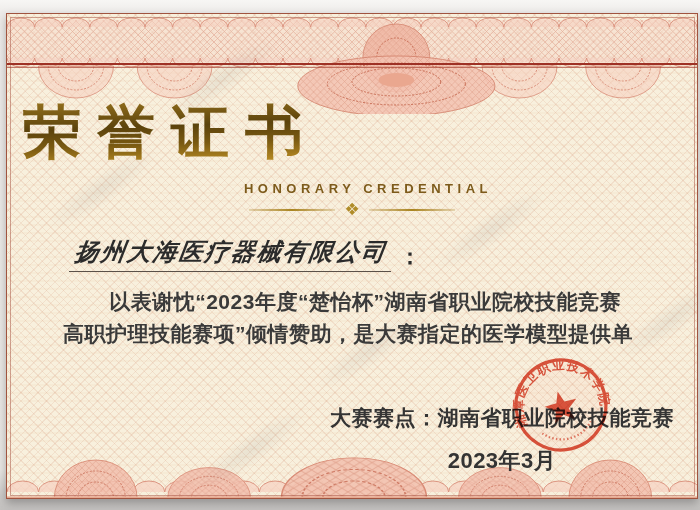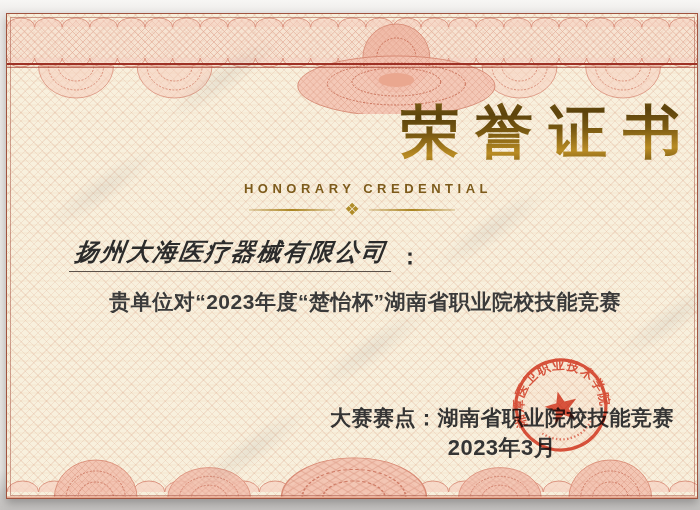--- a/index.html
+++ b/index.html
@@ -12,42 +12,42 @@
       repeating-linear-gradient(-45deg, rgba(205,130,100,.15) 0 1px, transparent 1px 6px),
       repeating-linear-gradient(0deg, rgba(228,188,148,.10) 0 2px, transparent 2px 8px);
     border:1px solid #a0543f;
     box-shadow:0 4px 9px rgba(0,0,0,.28);
     overflow:hidden;}
   .certificate::before{content:"";position:absolute;inset:2.5px;border:1px solid rgba(156,60,45,.45);pointer-events:none;z-index:5;}
   .band-top{position:absolute;left:0;top:0;width:690px;height:100px;z-index:1;}
   .band-bottom{position:absolute;left:0;bottom:0;width:690px;height:58px;z-index:1;}
   .wm{position:absolute;width:130px;height:30px;transform:rotate(-35deg);
       background:radial-gradient(ellipse at center, rgba(110,110,110,.11), rgba(110,110,110,0) 72%);z-index:2;}
-  .title{position:absolute;left:0;top:86px;width:100%;text-align:right;z-index:3;
+  .title{position:absolute;left:0;top:86px;width:100%;text-align:left;z-index:3;
     font-family:"Liberation Serif",serif;font-weight:900;font-size:58px;line-height:66px;
     letter-spacing:16px;padding-left:16px;box-sizing:border-box;
     background:linear-gradient(178deg,#9a751f 0%,#5c430c 35%,#7a5a12 55%,#b98c24 78%,#6a4c0e 100%);
     -webkit-background-clip:text;background-clip:text;color:transparent;}
   .subtitle{position:absolute;left:16px;top:167px;width:100%;text-align:center;z-index:3;
     font-size:13px;font-weight:bold;letter-spacing:4.5px;color:#7d5b1b;}
   .divider{position:absolute;left:0;top:188px;width:100%;display:flex;align-items:center;justify-content:center;gap:9px;z-index:3;}
   .divider .line{width:86px;height:2px;background:linear-gradient(90deg,rgba(170,130,40,.25),#a9841f,rgba(170,130,40,.25));}
   .divider .orn{font-size:17px;color:#b08c28;line-height:16px;}
   .recipient-row{position:absolute;left:62px;top:222px;z-index:3;color:#222;}
   .recipient-line{display:inline-block;min-width:286px;border-bottom:1.5px solid #5a5149;padding:0 4px 3px 6px;}
   .recipient-name{display:inline-block;transform:skewX(-8deg);
     font-family:"DejaVu Serif","Liberation Serif",serif;font-style:italic;font-weight:600;
     font-size:24px;letter-spacing:2px;color:#2b2b2b;}
   .recipient-colon{display:inline-block;margin-left:8px;font-size:22px;font-weight:700;color:#2b2b2b;vertical-align:bottom;}
   .body-text{position:absolute;left:56px;top:272px;width:596px;z-index:3;
     font-size:21px;line-height:32px;font-weight:600;color:#3a3a3a;letter-spacing:.5px;}
   .body-text .indent{text-indent:2.2em;}
   .signoff{position:absolute;left:315px;top:390px;width:360px;text-align:center;z-index:3;
     font-size:21px;font-weight:600;color:#343434;letter-spacing:.5px;}
-  .signoff .date{margin-top:1px;font-size:22px;}
+  .signoff .date{margin-top:14px;font-size:22px;}
   .seal{position:absolute;left:504px;top:341px;width:100px;height:100px;z-index:4;
     mix-blend-mode:multiply;opacity:.92;transform:rotate(-14deg);}
 </style>
 </head>
 <body>
 
 <div class="stage">
   <div class="certificate">
 
     <svg class="band-top" viewBox="0 0 700 100" preserveAspectRatio="none" aria-hidden="true">
@@ -117,21 +117,22 @@
       <span class="line"></span>
       <span class="orn">❖</span>
       <span class="line"></span>
     </div>
 
     <div class="recipient-row">
       <span class="recipient-line"><span class="recipient-name">扬州大海医疗器械有限公司</span></span><span class="recipient-colon">：</span>
     </div>
 
     <div class="body-text">
-      <div class="indent">贵单位对“2023年度“楚怡杯”湖南省职业院校技能竞赛</div>
+      <div class="indent">以表谢忱“2023年度“楚怡杯”湖南省职业院校技能竞赛</div>
+      <div>高职护理技能赛项”倾情赞助，是大赛指定的医学模型提供单</div>
     </div>
 
     <div class="signoff">
       <div class="venue">大赛赛点：湖南省职业院校技能竞赛</div>
       <div class="date">2023年3月</div>
     </div>
 
     <svg class="seal" viewBox="0 0 100 100" aria-hidden="false">
       <defs>
         <path id="sealArc" d="M 12,62 A 39,39 0 1 1 88,62" fill="none"></path>

